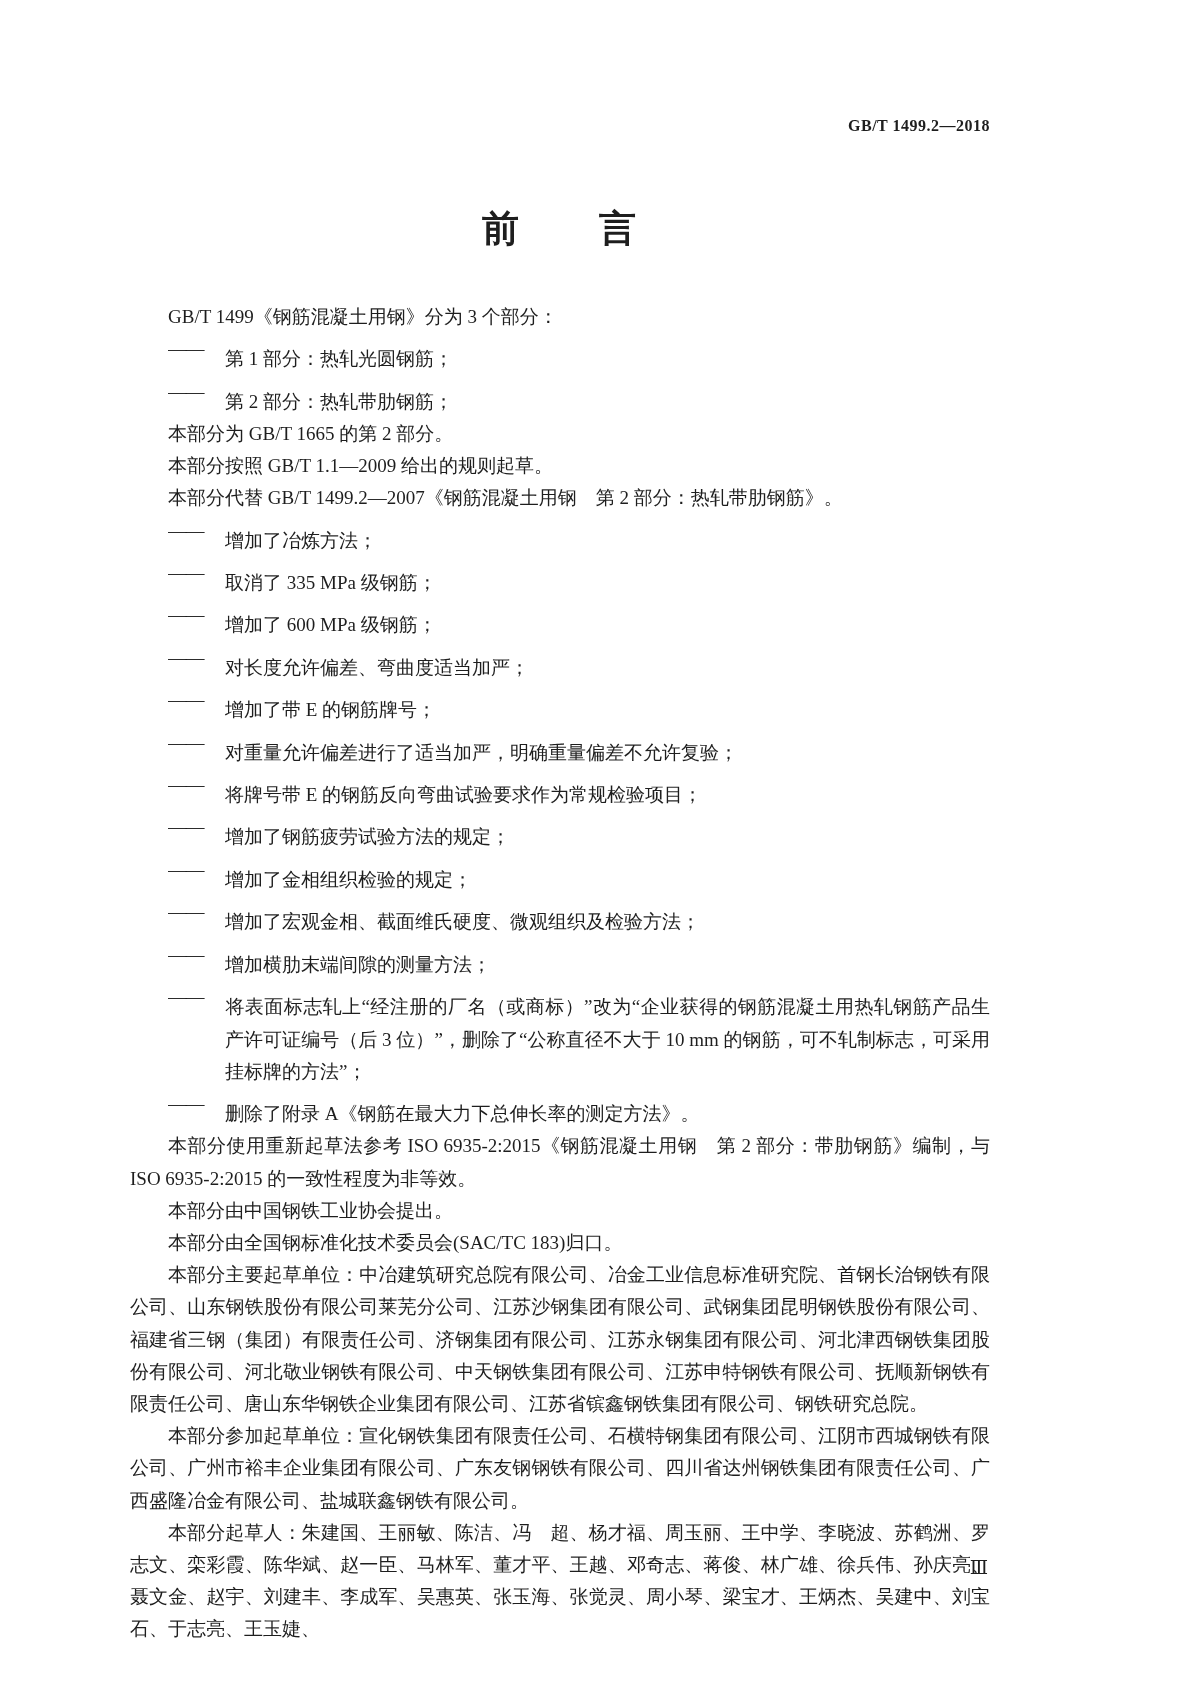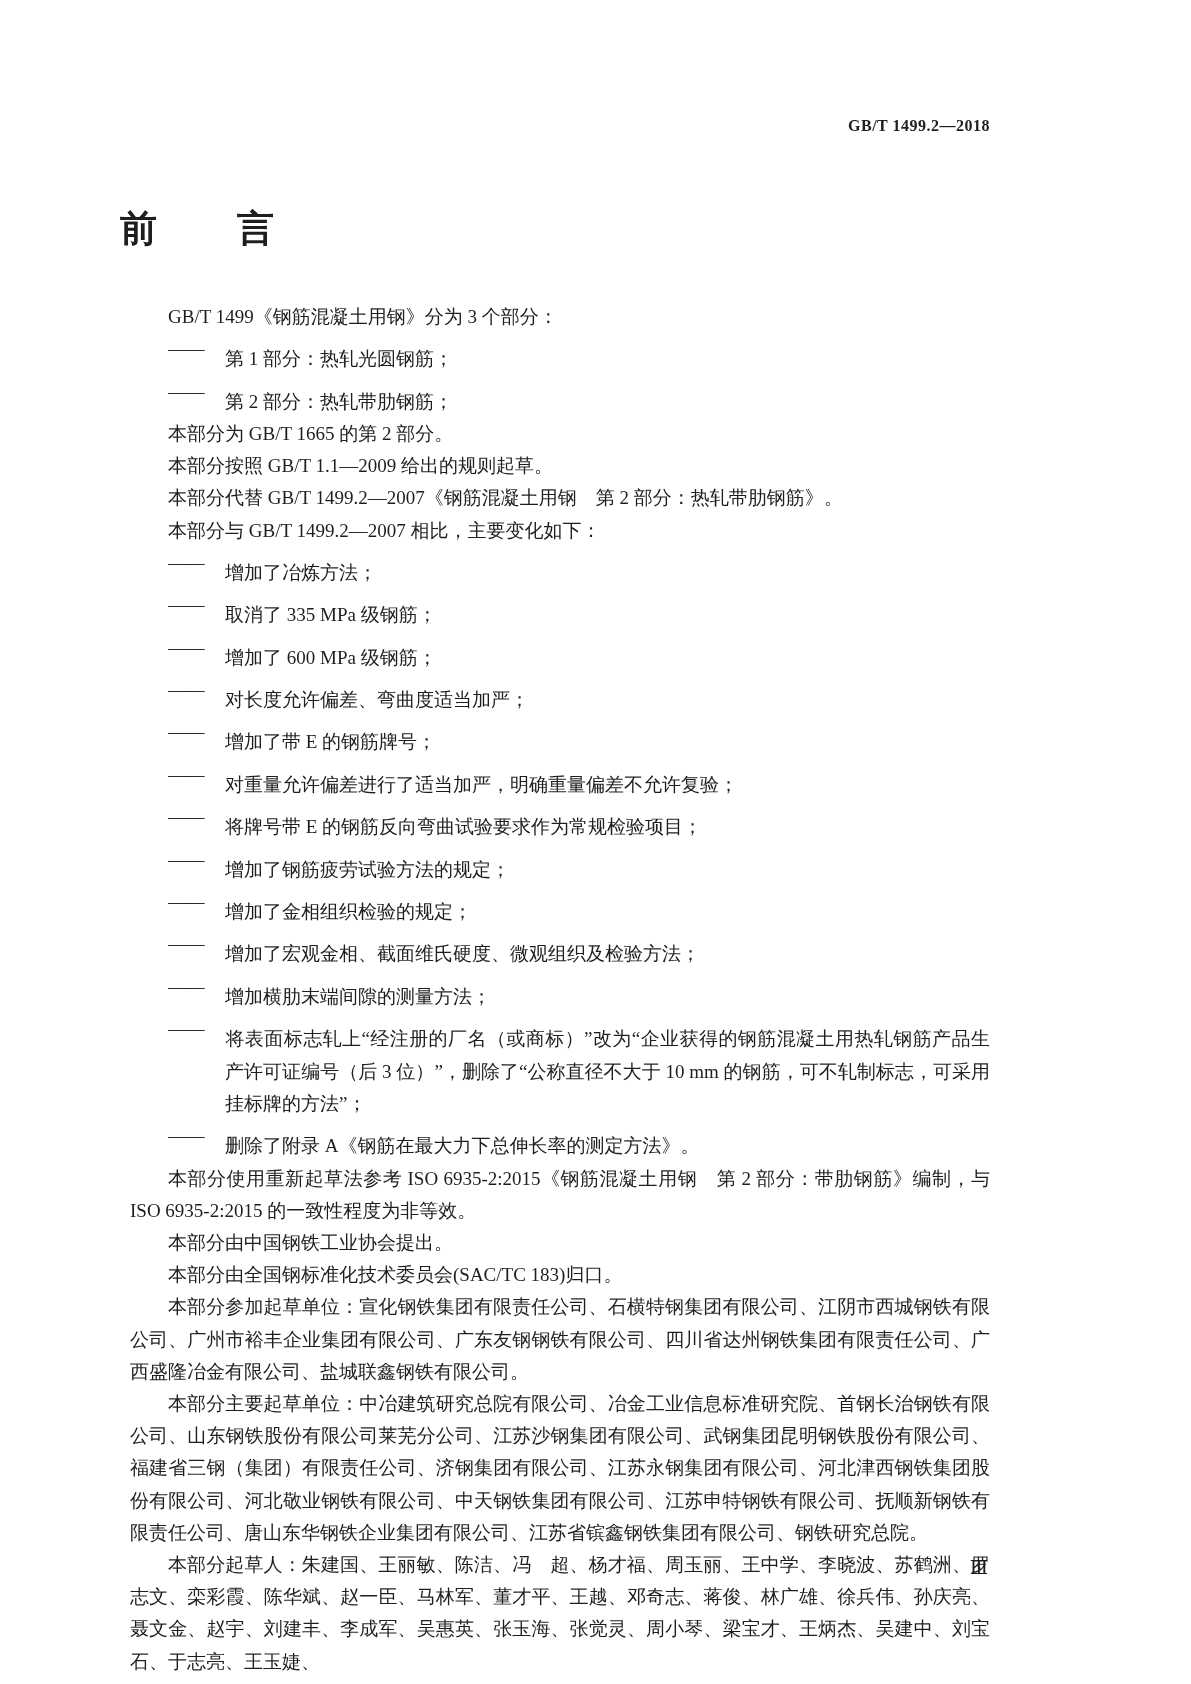--- a/index.html
+++ b/index.html
@@ -22,23 +22,24 @@
     top: 117px;
     right: 201px;
     font-size: 16px;
     font-weight: 700;
     letter-spacing: 0.5px;
     white-space: nowrap;
   }
   .title {
     position: absolute;
     top: 204px;
-    left: 120px;
+    left: 130px;
     width: 860px;
     margin: 0;
+    text-align: center;
     font-size: 37px;
     font-weight: 700;
     letter-spacing: 2px;
   }
   .doc-body {
     position: absolute;
     top: 301px;
     left: 130px;
     width: 860px;
     font-size: 19px;
@@ -73,36 +74,35 @@
 
   <h1 class="title">前　　言</h1>
 
   <main class="doc-body">
       <p class="normal">GB/T 1499《钢筋混凝土用钢》分为 3 个部分：</p>
       <p class="dash"><span class="dash-mark">——</span>第 1 部分：热轧光圆钢筋；</p>
       <p class="dash"><span class="dash-mark">——</span>第 2 部分：热轧带肋钢筋；</p>
       <p class="normal">本部分为 GB/T 1665 的第 2 部分。</p>
       <p class="normal">本部分按照 GB/T 1.1—2009 给出的规则起草。</p>
       <p class="normal">本部分代替 GB/T 1499.2—2007《钢筋混凝土用钢　第 2 部分：热轧带肋钢筋》。</p>
-      <p class="normal">本部分与 GB/T 1499.2—2007 相比，主要变化如下：</p>
       <p class="dash"><span class="dash-mark">——</span>增加了冶炼方法；</p>
       <p class="dash"><span class="dash-mark">——</span>取消了 335 MPa 级钢筋；</p>
       <p class="dash"><span class="dash-mark">——</span>增加了 600 MPa 级钢筋；</p>
       <p class="dash"><span class="dash-mark">——</span>对长度允许偏差、弯曲度适当加严；</p>
       <p class="dash"><span class="dash-mark">——</span>增加了带 E 的钢筋牌号；</p>
       <p class="dash"><span class="dash-mark">——</span>对重量允许偏差进行了适当加严，明确重量偏差不允许复验；</p>
       <p class="dash"><span class="dash-mark">——</span>将牌号带 E 的钢筋反向弯曲试验要求作为常规检验项目；</p>
       <p class="dash"><span class="dash-mark">——</span>增加了钢筋疲劳试验方法的规定；</p>
       <p class="dash"><span class="dash-mark">——</span>增加了金相组织检验的规定；</p>
       <p class="dash"><span class="dash-mark">——</span>增加了宏观金相、截面维氏硬度、微观组织及检验方法；</p>
       <p class="dash"><span class="dash-mark">——</span>增加横肋末端间隙的测量方法；</p>
       <p class="dash"><span class="dash-mark">——</span>将表面标志轧上“经注册的厂名（或商标）”改为“企业获得的钢筋混凝土用热轧钢筋产品生产许可证编号（后 3 位）”，删除了“公称直径不大于 10 mm 的钢筋，可不轧制标志，可采用挂标牌的方法”；</p>
       <p class="dash"><span class="dash-mark">——</span>删除了附录 A《钢筋在最大力下总伸长率的测定方法》。</p>
       <p class="normal">本部分使用重新起草法参考 ISO 6935-2:2015《钢筋混凝土用钢　第 2 部分：带肋钢筋》编制，与 ISO 6935-2:2015 的一致性程度为非等效。</p>
       <p class="normal">本部分由中国钢铁工业协会提出。</p>
       <p class="normal">本部分由全国钢标准化技术委员会(SAC/TC 183)归口。</p>
+      <p class="normal">本部分主要起草单位：中冶建筑研究总院有限公司、冶金工业信息标准研究院、首钢长治钢铁有限公司、山东钢铁股份有限公司莱芜分公司、江苏沙钢集团有限公司、武钢集团昆明钢铁股份有限公司、福建省三钢（集团）有限责任公司、济钢集团有限公司、江苏永钢集团有限公司、河北津西钢铁集团股份有限公司、河北敬业钢铁有限公司、中天钢铁集团有限公司、江苏申特钢铁有限公司、抚顺新钢铁有限责任公司、唐山东华钢铁企业集团有限公司、江苏省镔鑫钢铁集团有限公司、钢铁研究总院。</p>
       <p class="normal">本部分参加起草单位：宣化钢铁集团有限责任公司、石横特钢集团有限公司、江阴市西城钢铁有限公司、广州市裕丰企业集团有限公司、广东友钢钢铁有限公司、四川省达州钢铁集团有限责任公司、广西盛隆冶金有限公司、盐城联鑫钢铁有限公司。</p>
-      <p class="normal">本部分主要起草单位：中冶建筑研究总院有限公司、冶金工业信息标准研究院、首钢长治钢铁有限公司、山东钢铁股份有限公司莱芜分公司、江苏沙钢集团有限公司、武钢集团昆明钢铁股份有限公司、福建省三钢（集团）有限责任公司、济钢集团有限公司、江苏永钢集团有限公司、河北津西钢铁集团股份有限公司、河北敬业钢铁有限公司、中天钢铁集团有限公司、江苏申特钢铁有限公司、抚顺新钢铁有限责任公司、唐山东华钢铁企业集团有限公司、江苏省镔鑫钢铁集团有限公司、钢铁研究总院。</p>
       <p class="normal">本部分起草人：朱建国、王丽敏、陈洁、冯　超、杨才福、周玉丽、王中学、李晓波、苏鹤洲、罗志文、栾彩霞、陈华斌、赵一臣、马林军、董才平、王越、邓奇志、蒋俊、林广雄、徐兵伟、孙庆亮、聂文金、赵宇、刘建丰、李成军、吴惠英、张玉海、张觉灵、周小琴、梁宝才、王炳杰、吴建中、刘宝石、于志亮、王玉婕、</p>
     </main>
 
   <div class="page-number">Ⅲ</div>
 </div>
 
 </body></html>

